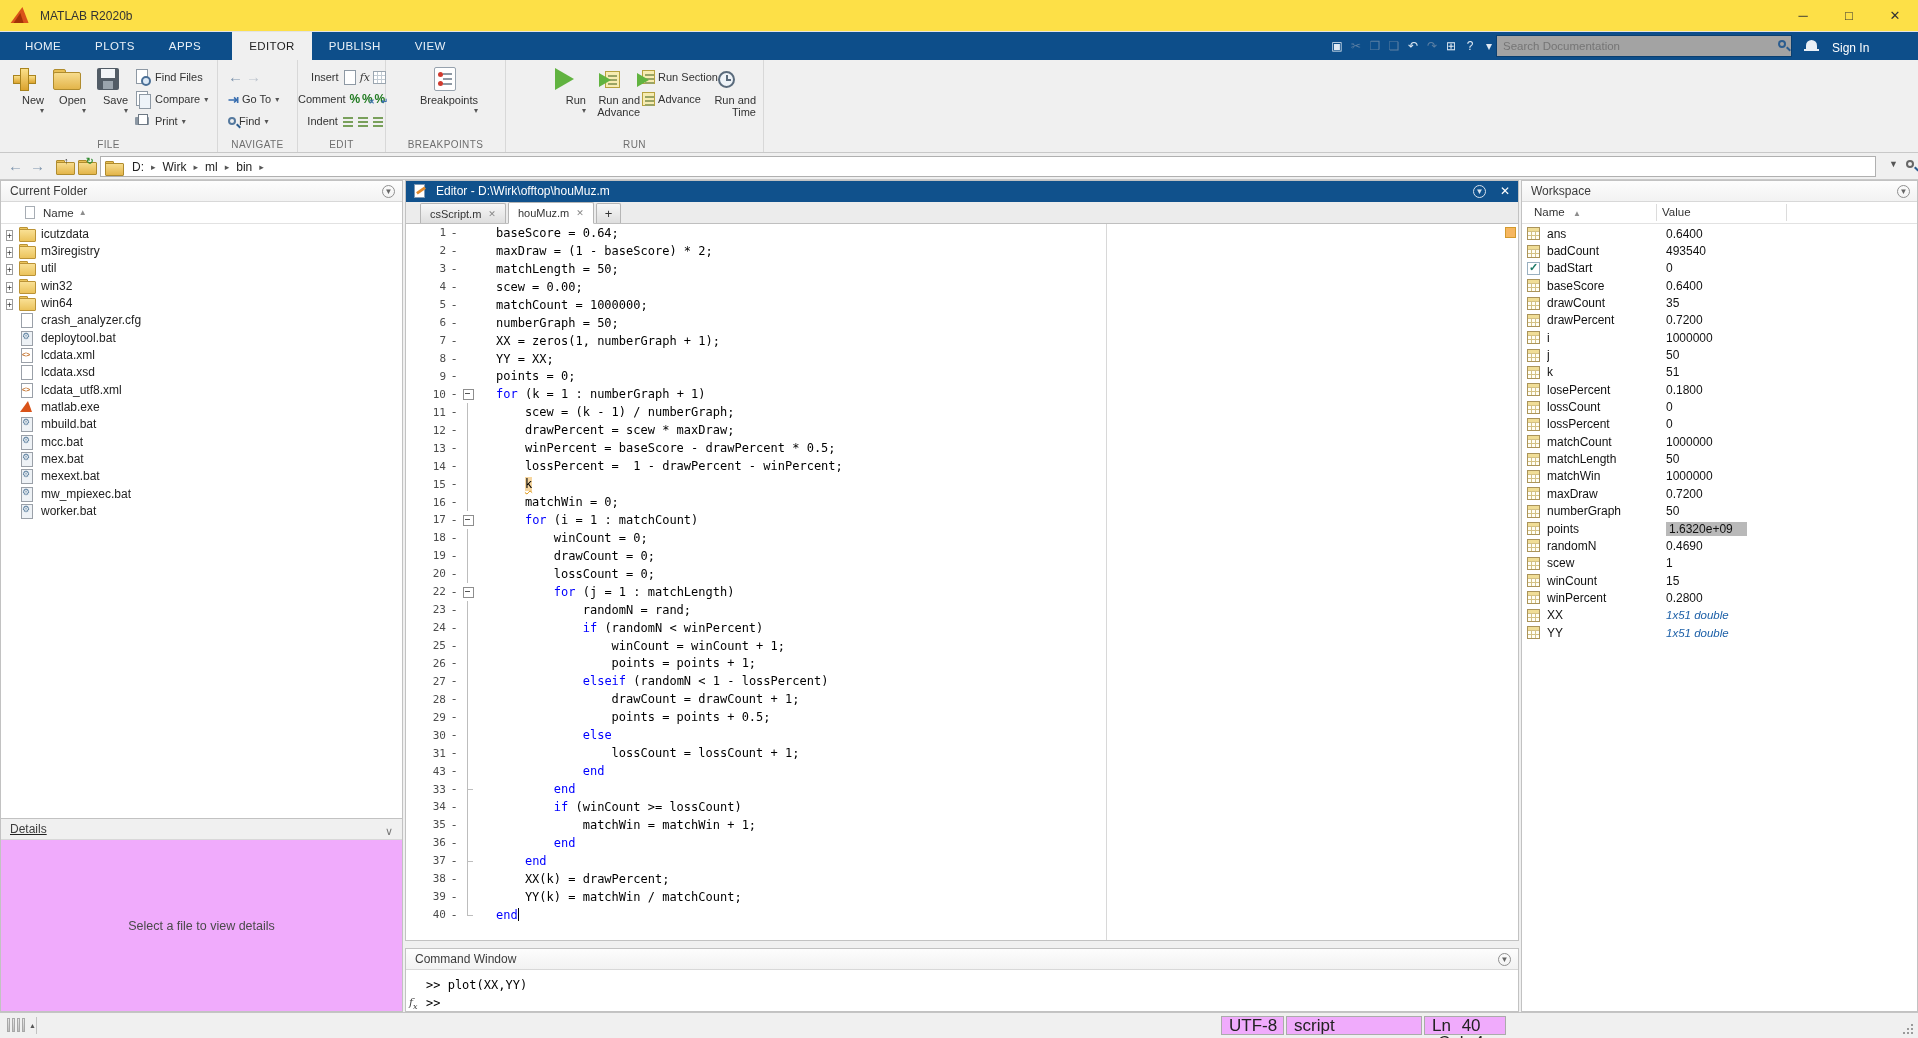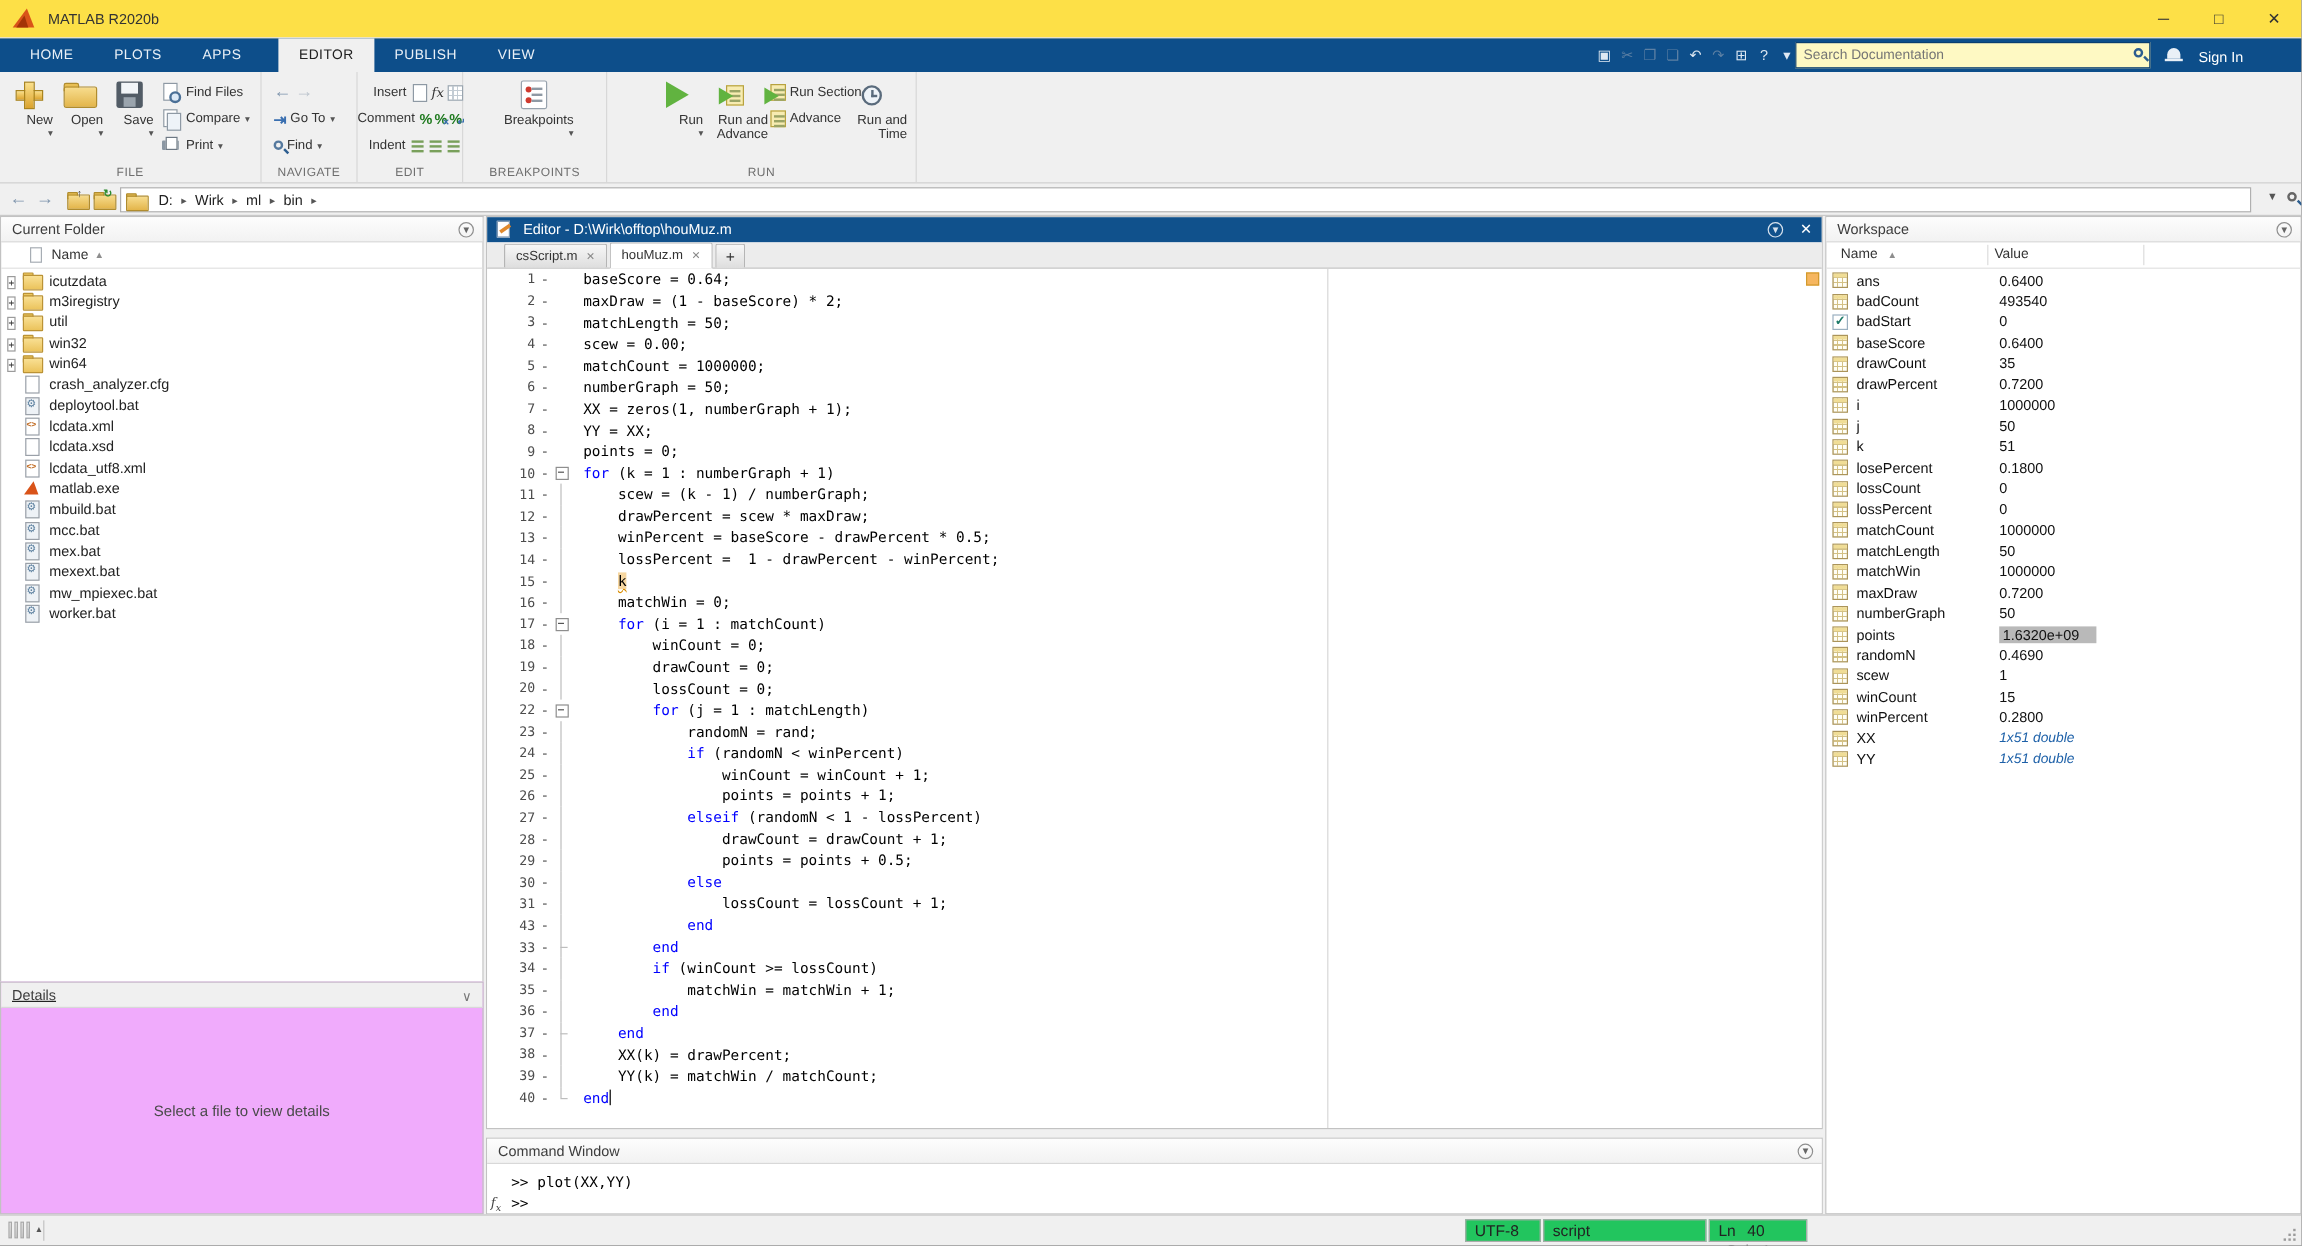--- a/index.html
+++ b/index.html
@@ -19,21 +19,21 @@
 
   
   .tabband{position:absolute;left:0;top:32px;width:100%;height:28px;background:#0d4e8a;text-decoration:underline;}
   .ts-tabs{position:absolute;left:8px;top:0;height:28px;display:flex;}
   .ts-tab{padding:0 17px;line-height:28px;font-size:11.5px;letter-spacing:.4px;color:#e9f0f7;}
   .ts-tab.gap{margin-left:14px;}
   .ts-tab.active{background:#f0f0f0;color:#222;}
   .qat{position:absolute;left:1328px;top:5px;display:flex;}
   .qat span{width:18px;height:18px;line-height:18px;text-align:center;font-size:12px;color:#dfe9f3;margin-right:1px;}
   .qat span.dis{color:#5d80a4;}
-  .searchbox{position:absolute;left:1496px;top:3px;width:296px;height:22px;background:#fef9c3;border:1px solid #0a3f70;}
+  .searchbox{position:absolute;left:1496px;top:3px;width:296px;height:22px;background:#a3a3a3;border:1px solid #0a3f70;}
   .searchbox input{position:absolute;left:4px;top:1px;width:260px;height:18px;border:0;outline:0;font-size:11.5px;
                    font-family:"Liberation Sans",sans-serif;color:#333;background:transparent;}
   .searchbox .mag{position:absolute;right:5px;top:4px;}
   .mag{width:8px;height:8px;border:2px solid #2c5d8f;border-radius:50%;display:inline-block;position:relative;}
   .mag::after{content:'';position:absolute;left:6px;top:6px;width:5px;height:2px;background:#2c5d8f;transform:rotate(45deg);}
   .bell{position:absolute;left:1806px;top:8px;width:11px;height:9px;background:#e9f0f7;border-radius:6px 6px 0 0;}
   .bell::after{content:'';position:absolute;left:-2px;top:9px;width:15px;height:2px;background:#e9f0f7;}
   .signin{position:absolute;left:1832px;top:6px;font-size:12px;color:#fff;line-height:20px;}
 
   
@@ -154,21 +154,21 @@
   .ruler{position:absolute;left:700px;top:0;bottom:0;width:1px;background:#d8d8d8;}
   .cl{display:flex;height:17.95px;font-family:"DejaVu Sans Mono",monospace;font-size:12px;align-items:center;position:relative;z-index:1;}
   .ln{width:40px;text-align:right;color:#4c4c4c;font-size:11px;flex:none;}
   .dash{width:16px;text-align:center;color:#555;flex:none;}
   .fold{width:12px;height:100%;position:relative;flex:none;}
   .f-line::before,.f-corner::before{content:'';position:absolute;left:5px;top:0;bottom:0;width:1px;background:#bdbdbd;}
   .f-end::before{content:'';position:absolute;left:5px;top:0;height:9px;width:1px;background:#bdbdbd;}
   .f-corner::after,.f-end::after{content:'';position:absolute;left:5px;top:9px;width:6px;height:1px;background:#bdbdbd;}
   .f-box::before{content:'';position:absolute;left:1px;top:4px;width:9px;height:9px;background:#fff;border:1px solid #8e8e8e;}
   .f-box::after{content:'';position:absolute;left:3px;top:8px;width:5px;height:1px;background:#555;}
-  .ct{margin-left:12px;white-space:pre;color:#000;}
+  .ct{margin-left:22px;white-space:pre;color:#000;}
   .kw{color:#0000ff;}
   .cm{color:#0a7d00;}
   .warn{background:#f6d6a0;text-decoration:underline wavy #d98c00 1px;text-underline-offset:2px;}
   .caret{display:inline-block;width:1px;height:13px;background:#000;vertical-align:-2px;}
   .warn-marker{position:absolute;right:2px;top:46px;width:11px;height:11px;background:#f6b65f;border:1px solid #d29a2d;z-index:3;}
 
   
   #ws-panel{left:1521px;top:180px;width:397px;height:832px;}
   .ws-colhead{position:relative;height:22px;border-bottom:1px solid #e2e2e2;font-size:11.5px;color:#333;}
   .ws-colhead .c1{position:absolute;left:12px;top:4px;}
@@ -195,21 +195,21 @@
   .cw-fx{position:absolute;left:3px;top:26px;font-family:"DejaVu Serif",serif;font-style:italic;font-size:11px;color:#444;}
   .cw-fx sub{font-size:8px;}
   .cw-prompt{position:absolute;left:20px;top:26px;}
 
   
   .statusbar{position:absolute;left:0;top:1012px;width:100%;height:26px;background:#f0f0f0;border-top:1px solid #c4c4c4;}
   .icicles{position:absolute;left:7px;top:5px;display:flex;align-items:flex-start;}
   .icicles i{display:block;width:3px;height:14px;background:linear-gradient(#e8e8e8,#bdbdbd);border:1px solid #a8a8a8;margin-right:2px;}
   .ic-arr{font-size:7px;color:#555;margin:4px 0 0 2px;}
   .sb-sep{position:absolute;left:36px;top:4px;width:1px;height:17px;background:#c2c2c2;}
-  .sb-box{position:absolute;top:3px;height:19px;border:1px solid #ababab;background:#22c55e;font-size:13px;color:#222;line-height:17px;}
+  .sb-box{position:absolute;top:3px;height:19px;border:1px solid #ababab;background:#f0abfc;font-size:17px;color:#222;line-height:17px;}
   .grip{position:absolute;right:5px;bottom:4px;width:12px;height:12px;}
   .grip::before{content:'';position:absolute;right:0;bottom:8px;width:2px;height:2px;background:#9a9a9a;
     box-shadow:0 8px 0 #9a9a9a,-4px 4px 0 #9a9a9a,0 4px 0 #9a9a9a,-4px 8px 0 #9a9a9a,-8px 8px 0 #9a9a9a;}
 </style>
 </head>
 <body>
 
 <div class="screen">
 
   <div class="titlebar">

